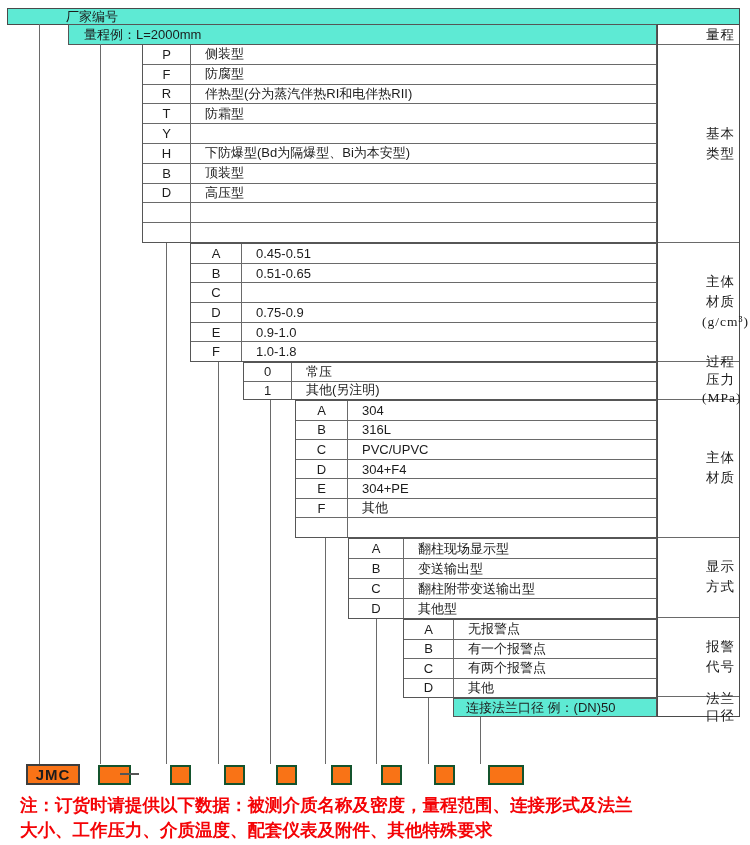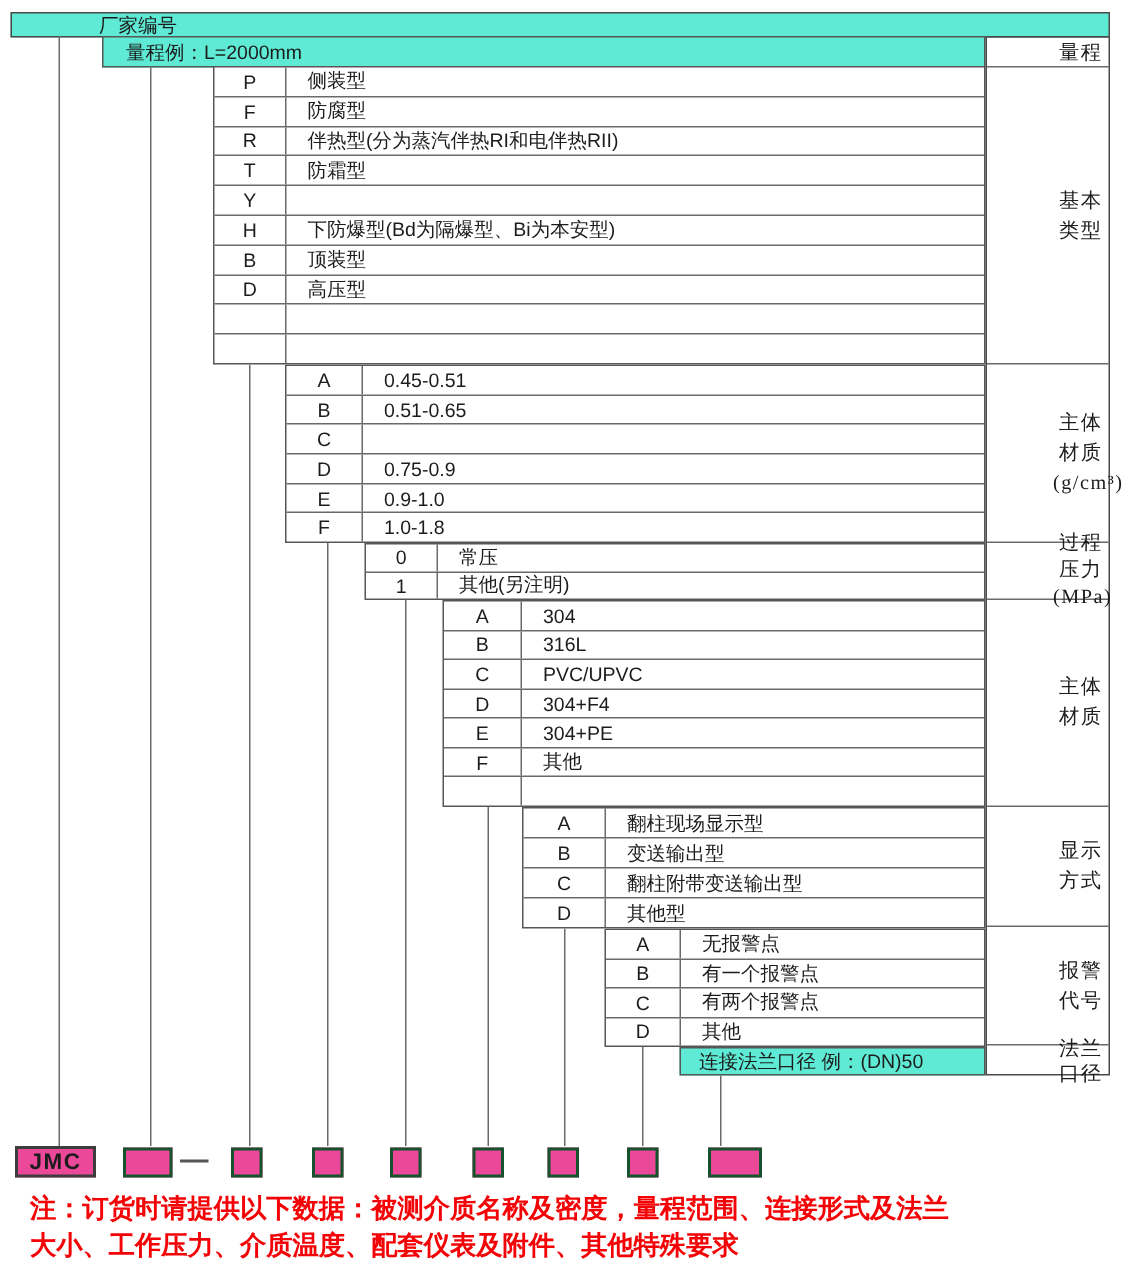--- a/index.html
+++ b/index.html
@@ -42,21 +42,21 @@
 
   
   #label-col{position:absolute;left:657px;top:24px;width:83px;height:693px;box-sizing:border-box;
        border:1px solid #4a4a4a;display:flex;flex-direction:column;}
   .lbl{box-sizing:border-box;border-bottom:1px solid #6a6a6a;display:flex;flex-direction:column;
        justify-content:center;font-family:"Liberation Serif","DejaVu Serif",serif;
        font-size:13.5px;letter-spacing:1px;text-align:center;line-height:20px;padding-left:44px;}
   .lbl:last-child{border-bottom:none;}
 
   
-  .mbox{position:absolute;box-sizing:border-box;border:2px solid #14532d;background:#ec4899;}
+  .mbox{position:absolute;box-sizing:border-box;border:2px solid #14532d;background:#f97316;margin-left:16px;}
   #jmc-box{left:10px;top:764px;width:54px;height:21px;display:flex;align-items:center;
        justify-content:center;font-size:15px;font-weight:bold;letter-spacing:1px;border-color:#3d3d3d;}
   #dash{position:absolute;left:120px;top:773px;width:19px;height:0;border-top:2px solid #555;}
 
   
   #note{position:absolute;left:8px;top:793px;width:738px;color:#f40306;font-weight:bold;
        font-size:17.5px;line-height:25px;white-space:nowrap;margin-left:12px;}
 </style>
 </head>
 <body>

